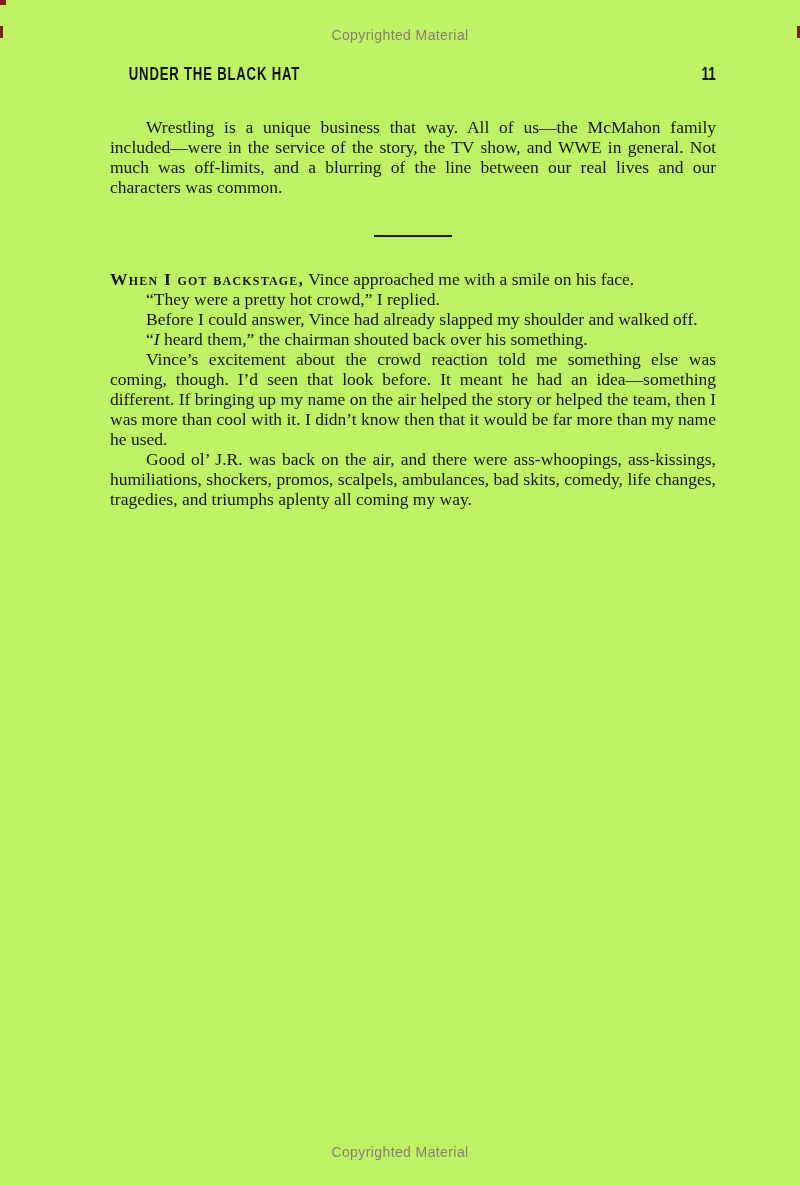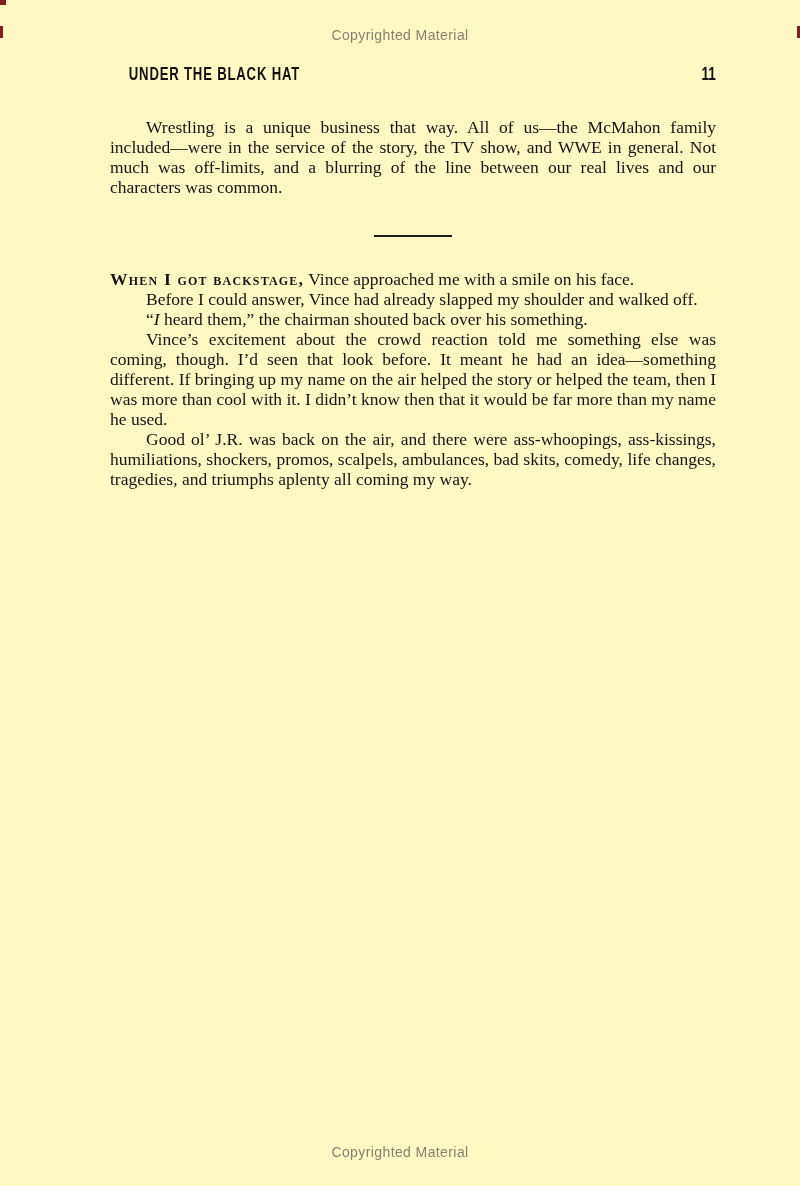--- a/index.html
+++ b/index.html
@@ -4,21 +4,21 @@
 <style>
   html, body {
     margin: 0;
     padding: 0;
     background: #ffffff;
   }
   .page {
     position: relative;
     width: 800px;
     height: 1186px;
-    background: #fef9c3;
+    background: #bef264;
     overflow: hidden;
   }
   
   .artifact {
     position: absolute;
     background: #7d2020;
   }
   .artifact.tl { left: 0; top: 0; width: 6px; height: 5px; }
   .artifact.left-edge { left: 0; top: 26px; width: 3px; height: 12px; }
   .artifact.right-edge { right: 0; top: 26px; width: 3px; height: 12px; }
@@ -104,20 +104,21 @@
 
   <div class="running-header">
     <span class="book-title">UNDER THE BLACK HAT</span>
     <span class="page-number">11</span>
   </div>
 
   <div class="page-body">
       <p class="para indent"><span>Wrestling is a unique business that way. All of us—the McMahon family included—were in the service of the story, the TV show, and WWE in general. Not much was off-limits, and a blurring of the line between our real lives and our characters was common.</span></p>
       <hr class="divider">
       <p class="para"><span class="smallcaps">When I got backstage,</span><span> Vince approached me with a smile on his face.</span></p>
+      <p class="para indent"><span>“They were a pretty hot crowd,” I replied.</span></p>
       <p class="para indent"><span>Before I could answer, Vince had already slapped my shoulder and walked off.</span></p>
       <p class="para indent"><span>“</span><span class="italic">I</span><span> heard them,” the chairman shouted back over his something.</span></p>
       <p class="para indent"><span>Vince’s excitement about the crowd reaction told me something else was coming, though. I’d seen that look before. It meant he had an idea—something different. If bringing up my name on the air helped the story or helped the team, then I was more than cool with it. I didn’t know then that it would be far more than my name he used.</span></p>
       <p class="para indent"><span>Good ol’ J.R. was back on the air, and there were ass-whoopings, ass-kissings, humiliations, shockers, promos, scalpels, ambulances, bad skits, comedy, life changes, tragedies, and triumphs aplenty all coming my way.</span></p>
     </div>
 
   <div class="copyright bottom">Copyrighted Material</div>
 
 </div>
 

